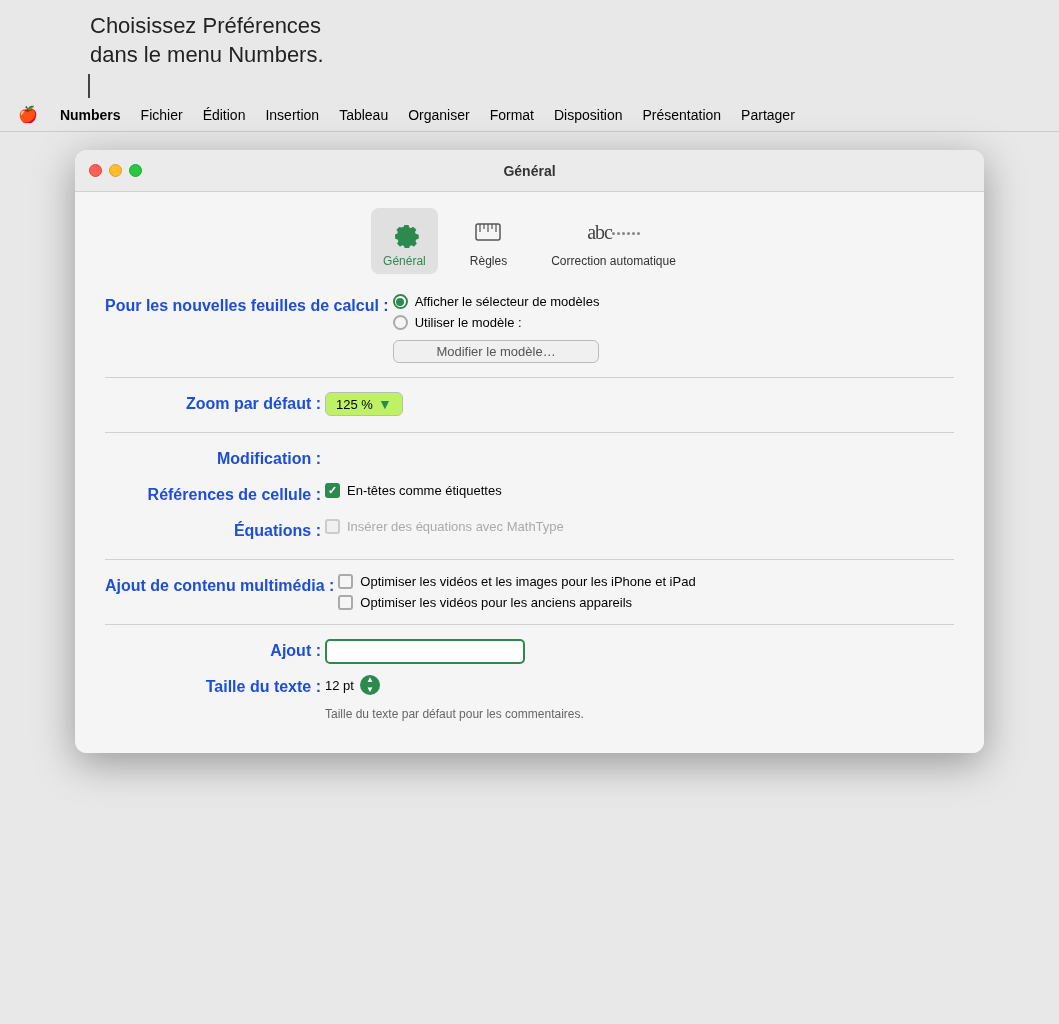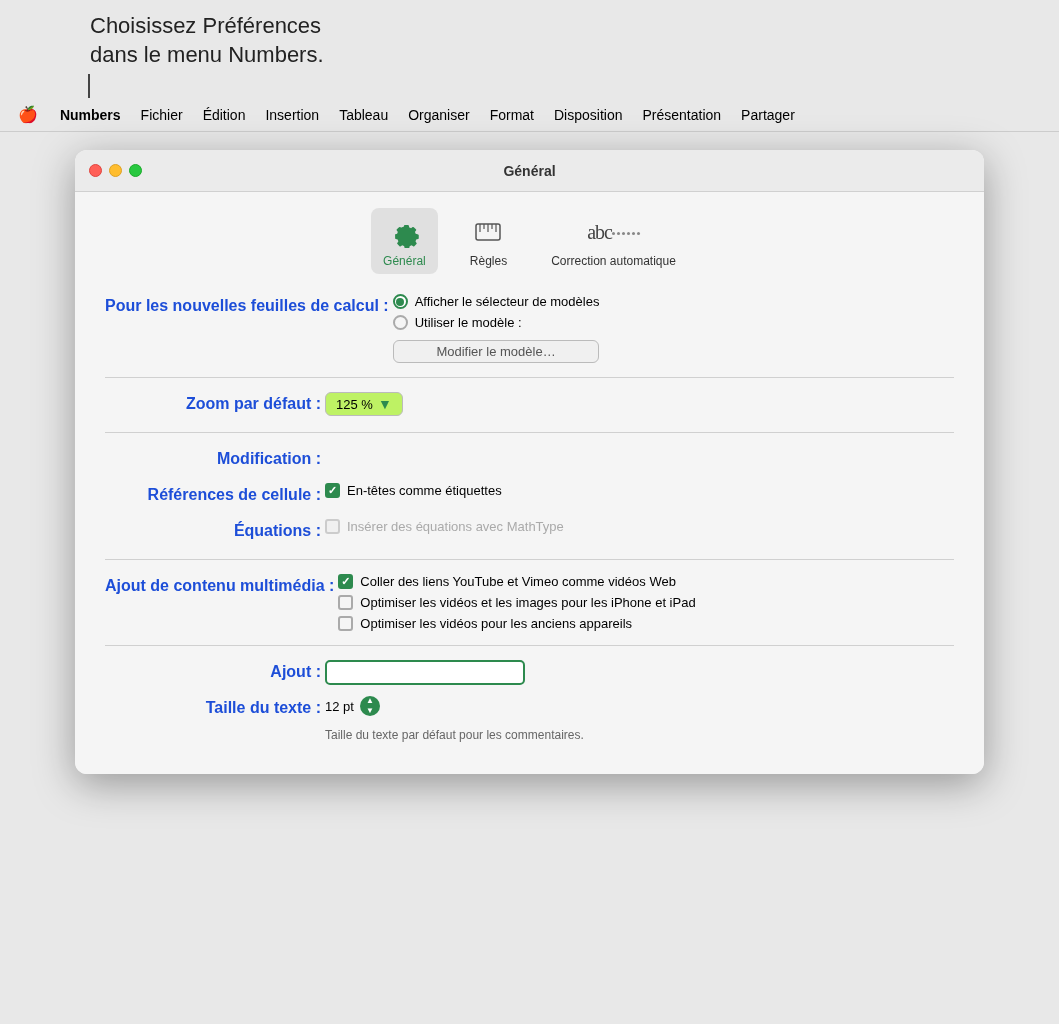--- a/index.html
+++ b/index.html
@@ -440,24 +440,20 @@
         </div>
       </div>
     </div>
 
     <hr class="divider">
 
     <div class="form-row">
       <div class="form-label">Ajout de contenu multimédia :</div>
       <div class="form-controls">
         <div class="checkbox-row">
-          <div class="checkbox checked"></div>
-          <span>Coller des liens YouTube et Vimeo comme vidéos Web</span>
-        </div>
-        <div class="checkbox-row">
           <div class="checkbox"></div>
           <span>Optimiser les vidéos et les images pour les iPhone et iPad</span>
         </div>
         <div class="checkbox-row">
           <div class="checkbox"></div>
           <span>Optimiser les vidéos pour les anciens appareils</span>
         </div>
       </div>
     </div>
 

